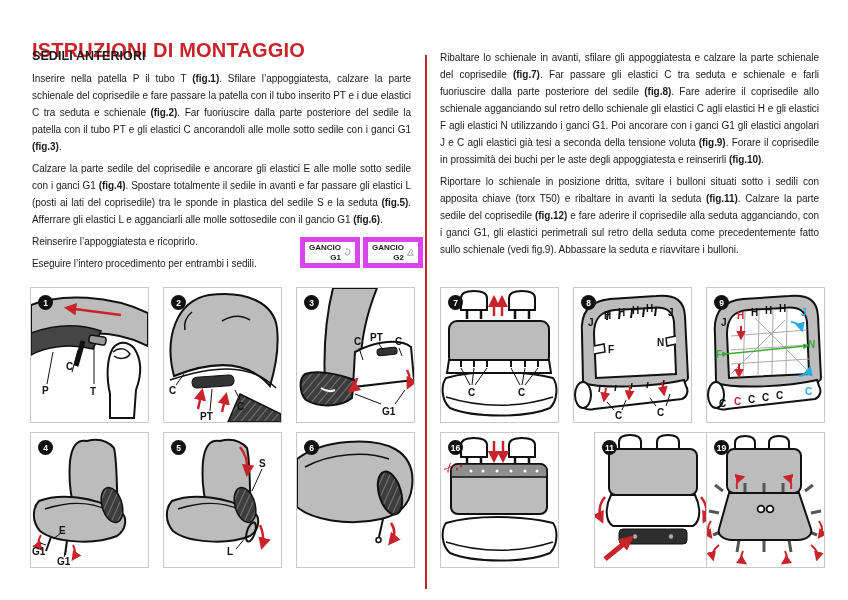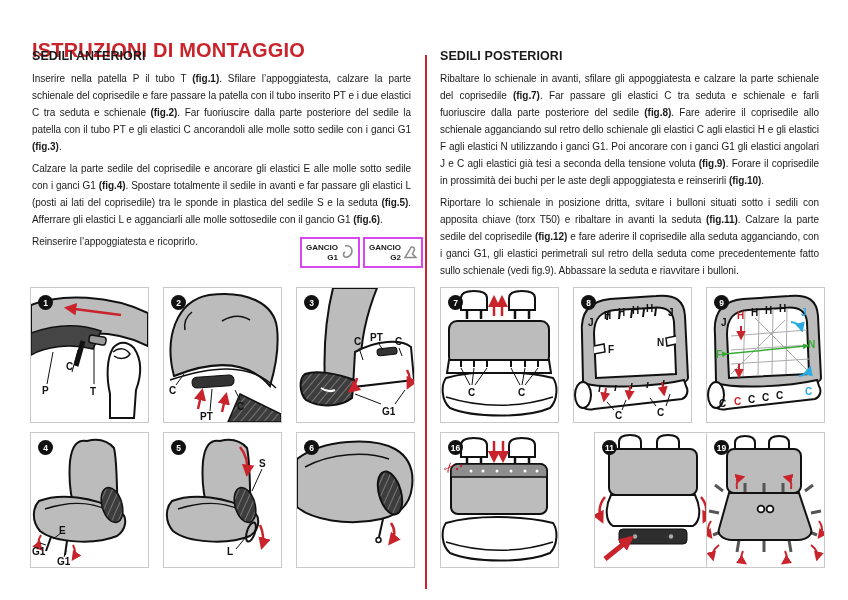--- a/index.html
+++ b/index.html
@@ -7,21 +7,21 @@
        font-family:"Liberation Sans",sans-serif;color:#1a1a1a;}
   .title{position:absolute;left:32px;top:26px;font-size:20px;font-weight:bold;
          color:var(--accent-red,#c9242b);letter-spacing:.2px;}
   .col{position:absolute;top:49px;width:379px;}
   .col-left{left:32px;} .col-right{left:440px;}
   .col h2{font-size:12.5px;font-weight:bold;margin:0 0 7px 0;letter-spacing:.1px;}
   .col p{font-size:10px;line-height:17px;text-align:justify;margin:0 0 5px 0;letter-spacing:-.05px;}
   .col p b{font-weight:bold;}
   .divider{position:absolute;left:425px;top:55px;width:2px;height:534px;
            background:var(--accent-red,#c9242b);}
-  .hookbox{position:absolute;top:237px;width:60px;height:31px;border:2px solid #d946ef;
+  .hookbox{position:absolute;top:237px;width:60px;height:31px;border:5px solid #d946ef;
            background:#fff;display:flex;align-items:center;justify-content:flex-end;
            gap:3px;padding:2px 4px;box-sizing:border-box;}
   .hooktext{text-align:right;font-size:8px;font-weight:bold;line-height:9.5px;}
   .figbox{position:absolute;width:117px;height:134px;border:1px solid #c9c9c9;background:#fff;}
   .figbox svg{position:absolute;left:0;top:0;}
   .badge{position:absolute;left:7px;top:7px;width:15px;height:15px;border-radius:50%;
          background:#111;color:#fff;font-size:8.5px;font-weight:bold;display:flex;
          align-items:center;justify-content:center;z-index:2;}
   .lbl{font-size:10px;font-weight:bold;fill:#111;font-family:"Liberation Sans",sans-serif;}
   .lbl.red{fill:var(--accent-red,#c9242b);} .lbl.blue{fill:var(--accent-blue,#29abe2);}
@@ -51,26 +51,26 @@
   </defs>
 </svg>
 
 <h1 class="title">ISTRUZIONI DI MONTAGGIO</h1>
 
 <div class="col col-left">
   <h2>SEDILI ANTERIORI</h2>
   <p>Inserire nella patella P il tubo T <b>(fig.1)</b>. Sfilare l’appoggiatesta, calzare la parte schienale del coprisedile e fare passare la patella con il tubo inserito PT e i due elastici C tra seduta e schienale <b>(fig.2)</b>. Far fuoriuscire dalla parte posteriore del sedile la patella con il tubo PT e gli elastici C ancorandoli alle molle sotto sedile con i ganci G1 <b>(fig.3)</b>.</p>
   <p>Calzare la parte sedile del coprisedile e ancorare gli elastici E alle molle sotto sedile con i ganci G1 <b>(fig.4)</b>. Spostare totalmente il sedile in avanti e far passare gli elastici L (posti ai lati del coprisedile) tra le sponde in plastica del sedile S e la seduta <b>(fig.5)</b>. Afferrare gli elastici L e agganciarli alle molle sottosedile con il gancio G1 <b>(fig.6)</b>.</p>
   <p>Reinserire l’appoggiatesta e ricoprirlo.</p>
+  <p>Eseguire l’intero procedimento per entrambi i sedili.</p>
 </div>
 
 <div class="divider"></div>
 
 <div class="col col-right">
-  <h2>SEDILI POSTERIORI</h2>
   <p>Ribaltare lo schienale in avanti, sfilare gli appoggiatesta e calzare la parte schienale del coprisedile <b>(fig.7)</b>. Far passare gli elastici C tra seduta e schienale e farli fuoriuscire dalla parte posteriore del sedile <b>(fig.8)</b>. Fare aderire il coprisedile allo schienale agganciando sul retro dello schienale gli elastici C agli elastici H e gli elastici F agli elastici N utilizzando i ganci G1. Poi ancorare con i ganci G1 gli elastici angolari J e C agli elastici già tesi a seconda della tensione voluta <b>(fig.9)</b>. Forare il coprisedile in prossimità dei buchi per le aste degli appoggiatesta e reinserirli <b>(fig.10)</b>.</p>
   <p>Riportare lo schienale in posizione dritta, svitare i bulloni situati sotto i sedili con apposita chiave (torx T50) e ribaltare in avanti la seduta <b>(fig.11)</b>. Calzare la parte sedile del coprisedile <b>(fig.12)</b> e fare aderire il coprisedile alla seduta agganciando, con i ganci G1, gli elastici perimetrali sul retro della seduta come precedentemente fatto sullo schienale (vedi fig.9). Abbassare la seduta e riavvitare i bulloni.</p>
 </div>
 
 <div class="hookbox" style="left:300px">
   <div class="hooktext">
     <div>GANCIO</div>
     <div>G1</div>
   </div>
   <svg width="13" height="15" viewBox="0 0 13 15">

